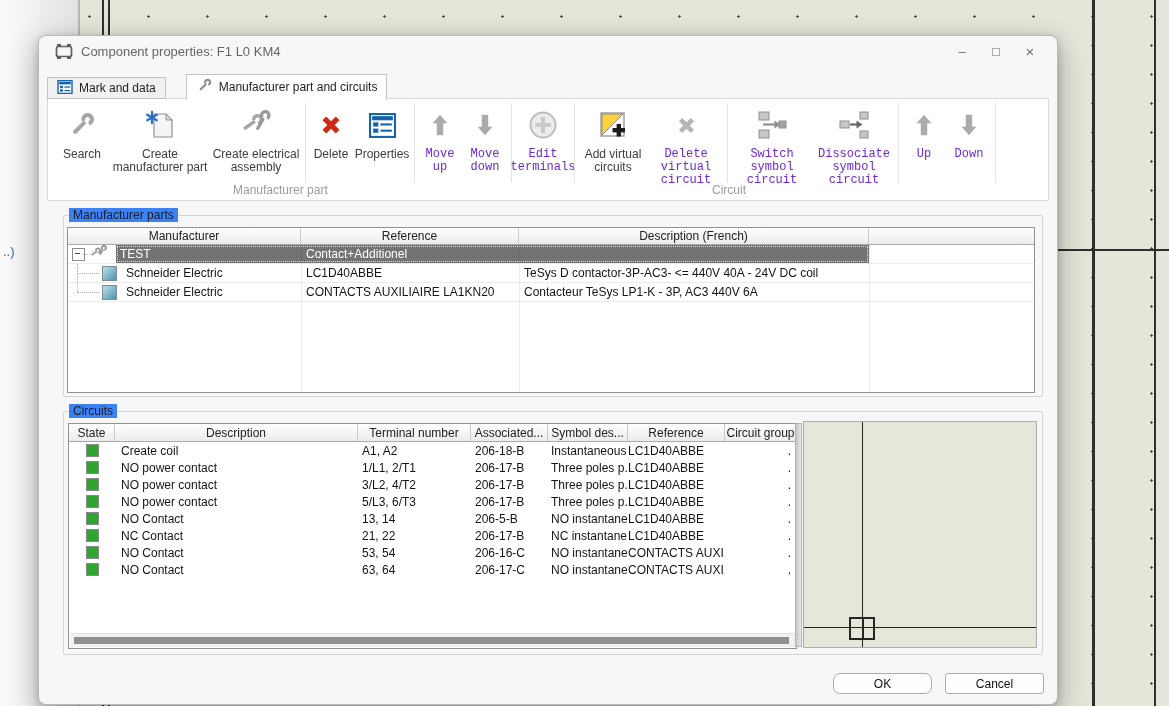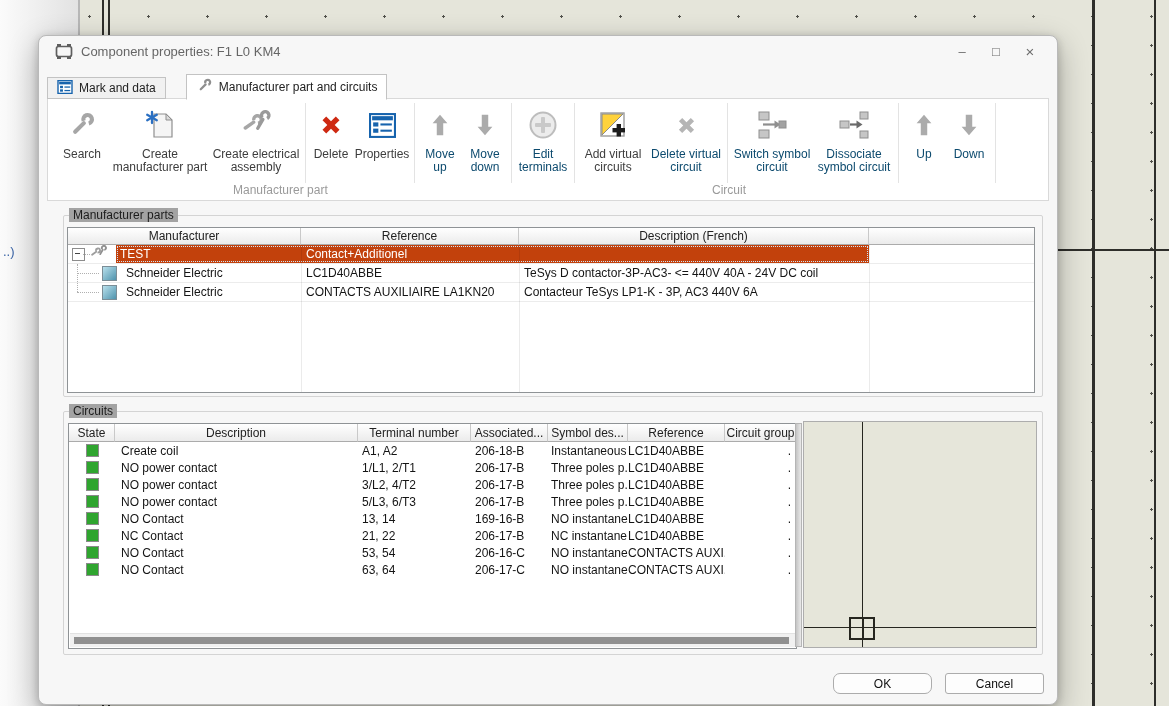--- a/index.html
+++ b/index.html
@@ -30,41 +30,41 @@
   .tab{display:flex;align-items:center;gap:6px;padding:0 9px;font-size:12px;color:#222;border:1px solid #c3c3c3;}
   .tab.inactive{height:20px;background:#f1f1f1;}
   .tab.active{height:24px;background:#fff;border-bottom:1px solid #fff;margin-bottom:-1px;z-index:4;}
 
   
   #ribbon{left:8px;top:62px;width:1000px;height:101px;background:#fff;border:1px solid #d9d9d9;}
   #ribbon-items{position:absolute;left:6px;top:0;display:flex;align-items:flex-start;}
   .rb-item{display:flex;flex-direction:column;align-items:center;padding-top:6px;}
   .rb-icon{height:40px;display:flex;align-items:center;justify-content:center;}
   .rb-label{font-size:12px;line-height:13px;text-align:center;color:#3d3d3d;margin-top:3px;}
-  .rb-item.disabled .rb-label{color:#0c4a6e;}
+  .rb-item.disabled .rb-label{color:#6d28d9;font-family:Liberation Mono, monospace;}
   .rb-sep{width:1px;height:80px;background:#e3e3e3;margin:4px 3px 0 3px;}
   .rb-group-label{position:absolute;top:84px;font-size:12px;color:#9a9a9a;}
 
   
   .groupbox{border:1px solid #d4d4d4;border-radius:2px;background:#f7f7f7;}
-  .gb-legend{position:absolute;top:-8px;left:5px;background:#a3a3a3;padding:0 4px;font-size:12px;color:#1c1c1c;}
+  .gb-legend{position:absolute;top:-8px;left:5px;background:#3b82f6;padding:0 4px;font-size:12px;color:#1c1c1c;}
 
   
   .tbl{background:#fff;border:1px solid #8f9396;overflow:hidden;}
   .hrow{display:flex;}
   .hc{box-sizing:border-box;background:linear-gradient(#ffffff,#ebebeb);border-right:1px solid #c9c9c9;border-bottom:1px solid #ababab;
       font-size:12px;color:#222;display:flex;align-items:center;justify-content:center;height:17px;}
   .trow{display:flex;align-items:center;font-size:12px;color:#141414;}
   .cell{box-sizing:border-box;white-space:nowrap;overflow:hidden;}
 
   
   #mp-table{left:3px;top:11px;width:966px;height:164px;}
   .mp-row{height:18px;border-bottom:1px solid #ececec;}
   .mp-colsep{position:absolute;top:17px;bottom:0;width:1px;background:rgba(0,0,0,0.08);z-index:5;}
-  .sel-zone{background:#c2410c;color:#fff;height:18px;display:flex;align-items:center;outline:1px dotted #cfe3f7;outline-offset:-2px;}
+  .sel-zone{background:#737373;color:#fff;height:18px;display:flex;align-items:center;outline:1px dotted #cfe3f7;outline-offset:-2px;}
   .tree-toggle{width:11px;height:11px;background:#fff;border:1px solid #8c8c8c;position:relative;flex:none;}
   .tree-toggle::after{content:"";position:absolute;left:2px;top:4px;width:5px;height:1px;background:#444;}
   .sq-part{width:13px;height:13px;flex:none;background:linear-gradient(135deg,#b9e0ec,#4e93ad);border:1px solid #7b8d96;}
   .dot-v{position:absolute;border-left:1px dotted #b0b0b0;}
   .dot-h{position:absolute;border-top:1px dotted #b0b0b0;}
 
   
   .state-sq{width:11px;height:11px;background:#2fa52f;border:1px solid #8a8a8a;}
   #cir-hscroll{position:absolute;left:1px;right:1px;bottom:1px;height:13px;background:#f1f1f1;border-top:1px solid #e2e2e2;}
   #cir-hthumb{position:absolute;left:4px;right:6px;top:3px;height:7px;background:#909090;}
@@ -459,21 +459,21 @@
           <div class="cell" style="width:80px;padding-left:3px;">Three poles p...</div>
           <div class="cell" style="width:97px;">LC1D40ABBE</div>
           <div class="cell" style="width:71px;text-align:right;padding-right:5px;">.</div>
         </div>
         <div class="trow" style="height:17px;">
           <div class="cell" style="width:46px;display:flex;justify-content:center;">
               <span class="state-sq"></span>
             </div>
           <div class="cell" style="width:243px;padding-left:6px;">NO Contact</div>
           <div class="cell" style="width:113px;padding-left:4px;">13, 14</div>
-          <div class="cell" style="width:77px;padding-left:4px;">169-16-B</div>
+          <div class="cell" style="width:77px;padding-left:4px;">206-5-B</div>
           <div class="cell" style="width:80px;padding-left:3px;">NO instantane...</div>
           <div class="cell" style="width:97px;">LC1D40ABBE</div>
           <div class="cell" style="width:71px;text-align:right;padding-right:5px;">.</div>
         </div>
         <div class="trow" style="height:17px;">
           <div class="cell" style="width:46px;display:flex;justify-content:center;">
               <span class="state-sq"></span>
             </div>
           <div class="cell" style="width:243px;padding-left:6px;">NC Contact</div>
           <div class="cell" style="width:113px;padding-left:4px;">21, 22</div>

